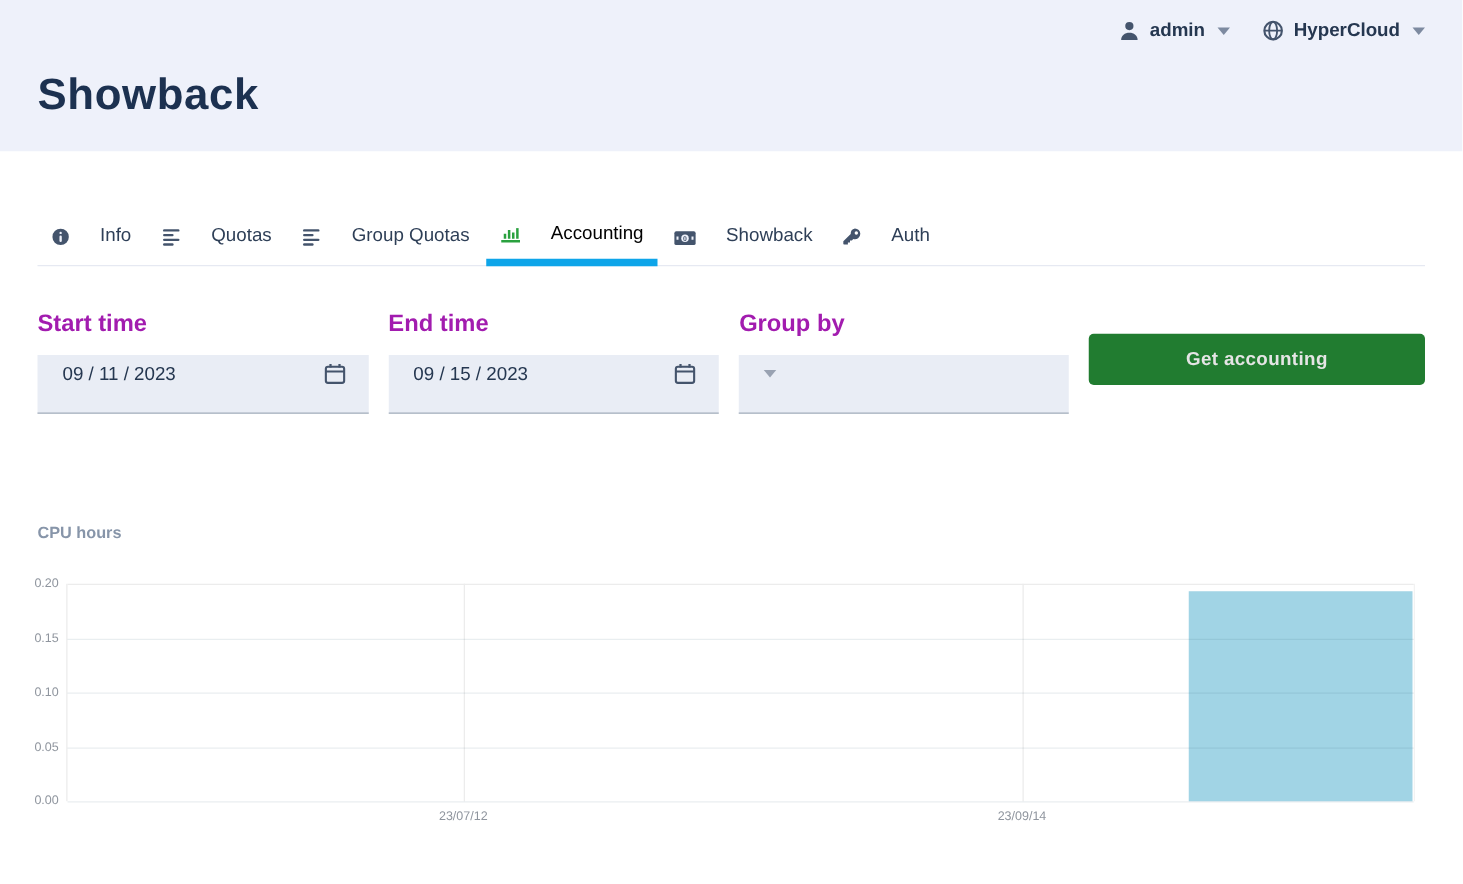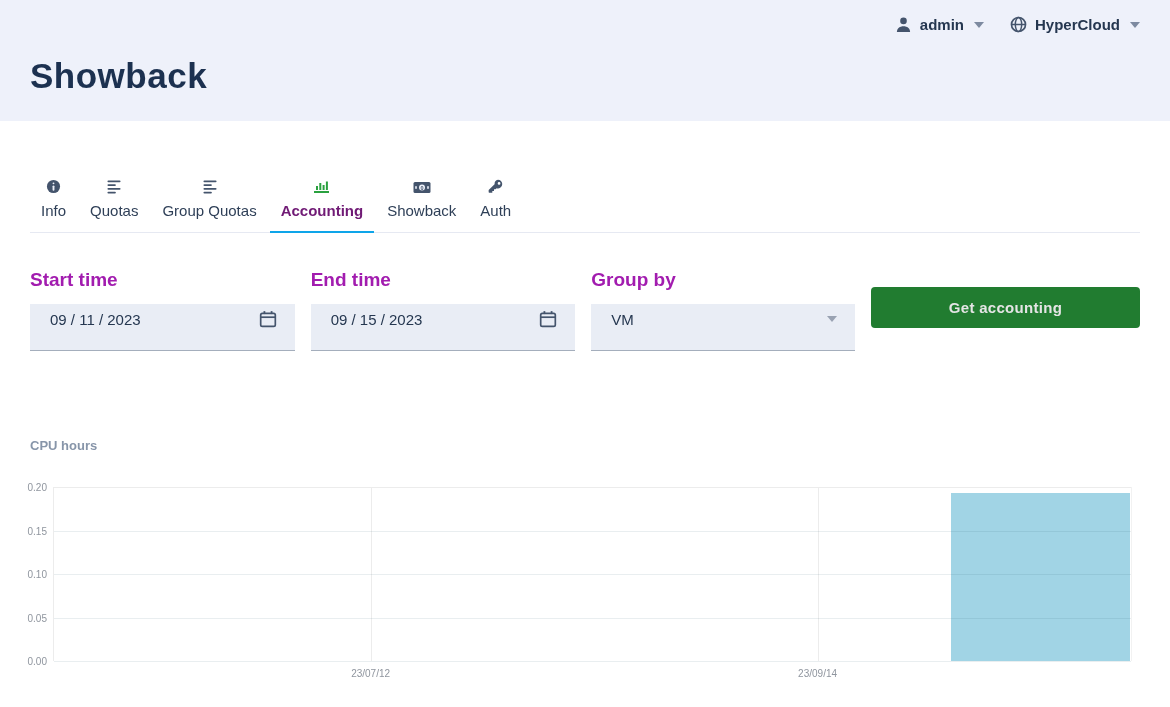--- a/index.html
+++ b/index.html
@@ -14,24 +14,24 @@
   .menu-chip { display:flex; align-items:center; gap:8px; cursor:pointer; font-weight:bold; font-size:15px; color:#253750;justify-content:space-between; }
   .menu-chip svg { display:block; }
   .caret { width:0; height:0; border-left:5px solid transparent; border-right:5px solid transparent; border-top:6px solid #7d8aa0; margin-left:2px; }
   .page-title { position:absolute; left:30px; top:56px; font-size:35px; font-weight:bold; color:#1c3150; letter-spacing:0.5px; }
 
   
   .content { padding:0 30px; }
 
   
   .tabbar { margin-top:57px; display:flex; gap:2px; border-bottom:1px solid #e6e9f2; }
-  .tab { display:flex; flex-direction:column; align-items:center; gap:8px; padding:0 11px 12px 11px; cursor:pointer;
+  .tab { display:flex; flex-direction:row; align-items:center; gap:24px; padding:0 11px 12px 11px; cursor:pointer;
          font-size:15px; color:#2e3f57; border-bottom:2px solid transparent; margin-bottom:-1px; }
   .tab .ticon { height:16px; display:flex; align-items:flex-end; }
-  .tab.active { color:#701a75; font-weight:bold; border-bottom:2px solid #0ea5e9; }
+  .tab.active { color:#000000; font-weight:normal; border-bottom:6px solid #0ea5e9; }
   .tab.active svg .fillable { fill:#2aa13f; }
 
   
   .form-row { margin-top:36px; display:flex; align-items:flex-start; gap:16px; }
   .field { width:269px; }
   .field-label { font-size:19px; font-weight:bold; color:#a21caf; margin-bottom:13px; }
   .input-box { height:47px; background:#e9edf5; border-bottom:1px solid #a4aebc; display:flex; align-items:center;
                padding:0 18px 16px 20px; font-size:15px; color:#253750; cursor:text; }
   .input-box .val { flex:1; }
   .select-box { cursor:pointer; }
@@ -173,21 +173,20 @@
             <rect x="1.5" y="3" width="13" height="11.5" rx="1.5" fill="none" stroke="#44546c" stroke-width="1.5"></rect>
             <line x1="1.5" y1="6.4" x2="14.5" y2="6.4" stroke="#44546c" stroke-width="1.5"></line>
             <line x1="4.8" y1="1" x2="4.8" y2="3.6" stroke="#44546c" stroke-width="1.6"></line>
             <line x1="11.2" y1="1" x2="11.2" y2="3.6" stroke="#44546c" stroke-width="1.6"></line>
           </svg>
       </div>
     </div>
     <div class="field" style="width:268px;">
       <div class="field-label">Group by</div>
       <div class="input-box select-box">
-        <span class="val">VM</span>
         <span class="select-caret"></span>
       </div>
     </div>
     <div class="btn-wrap">
       <button class="btn-primary">Get accounting</button>
     </div>
   </div>
 
   <div class="chart-title">CPU hours</div>
   <div class="chart-wrap">

